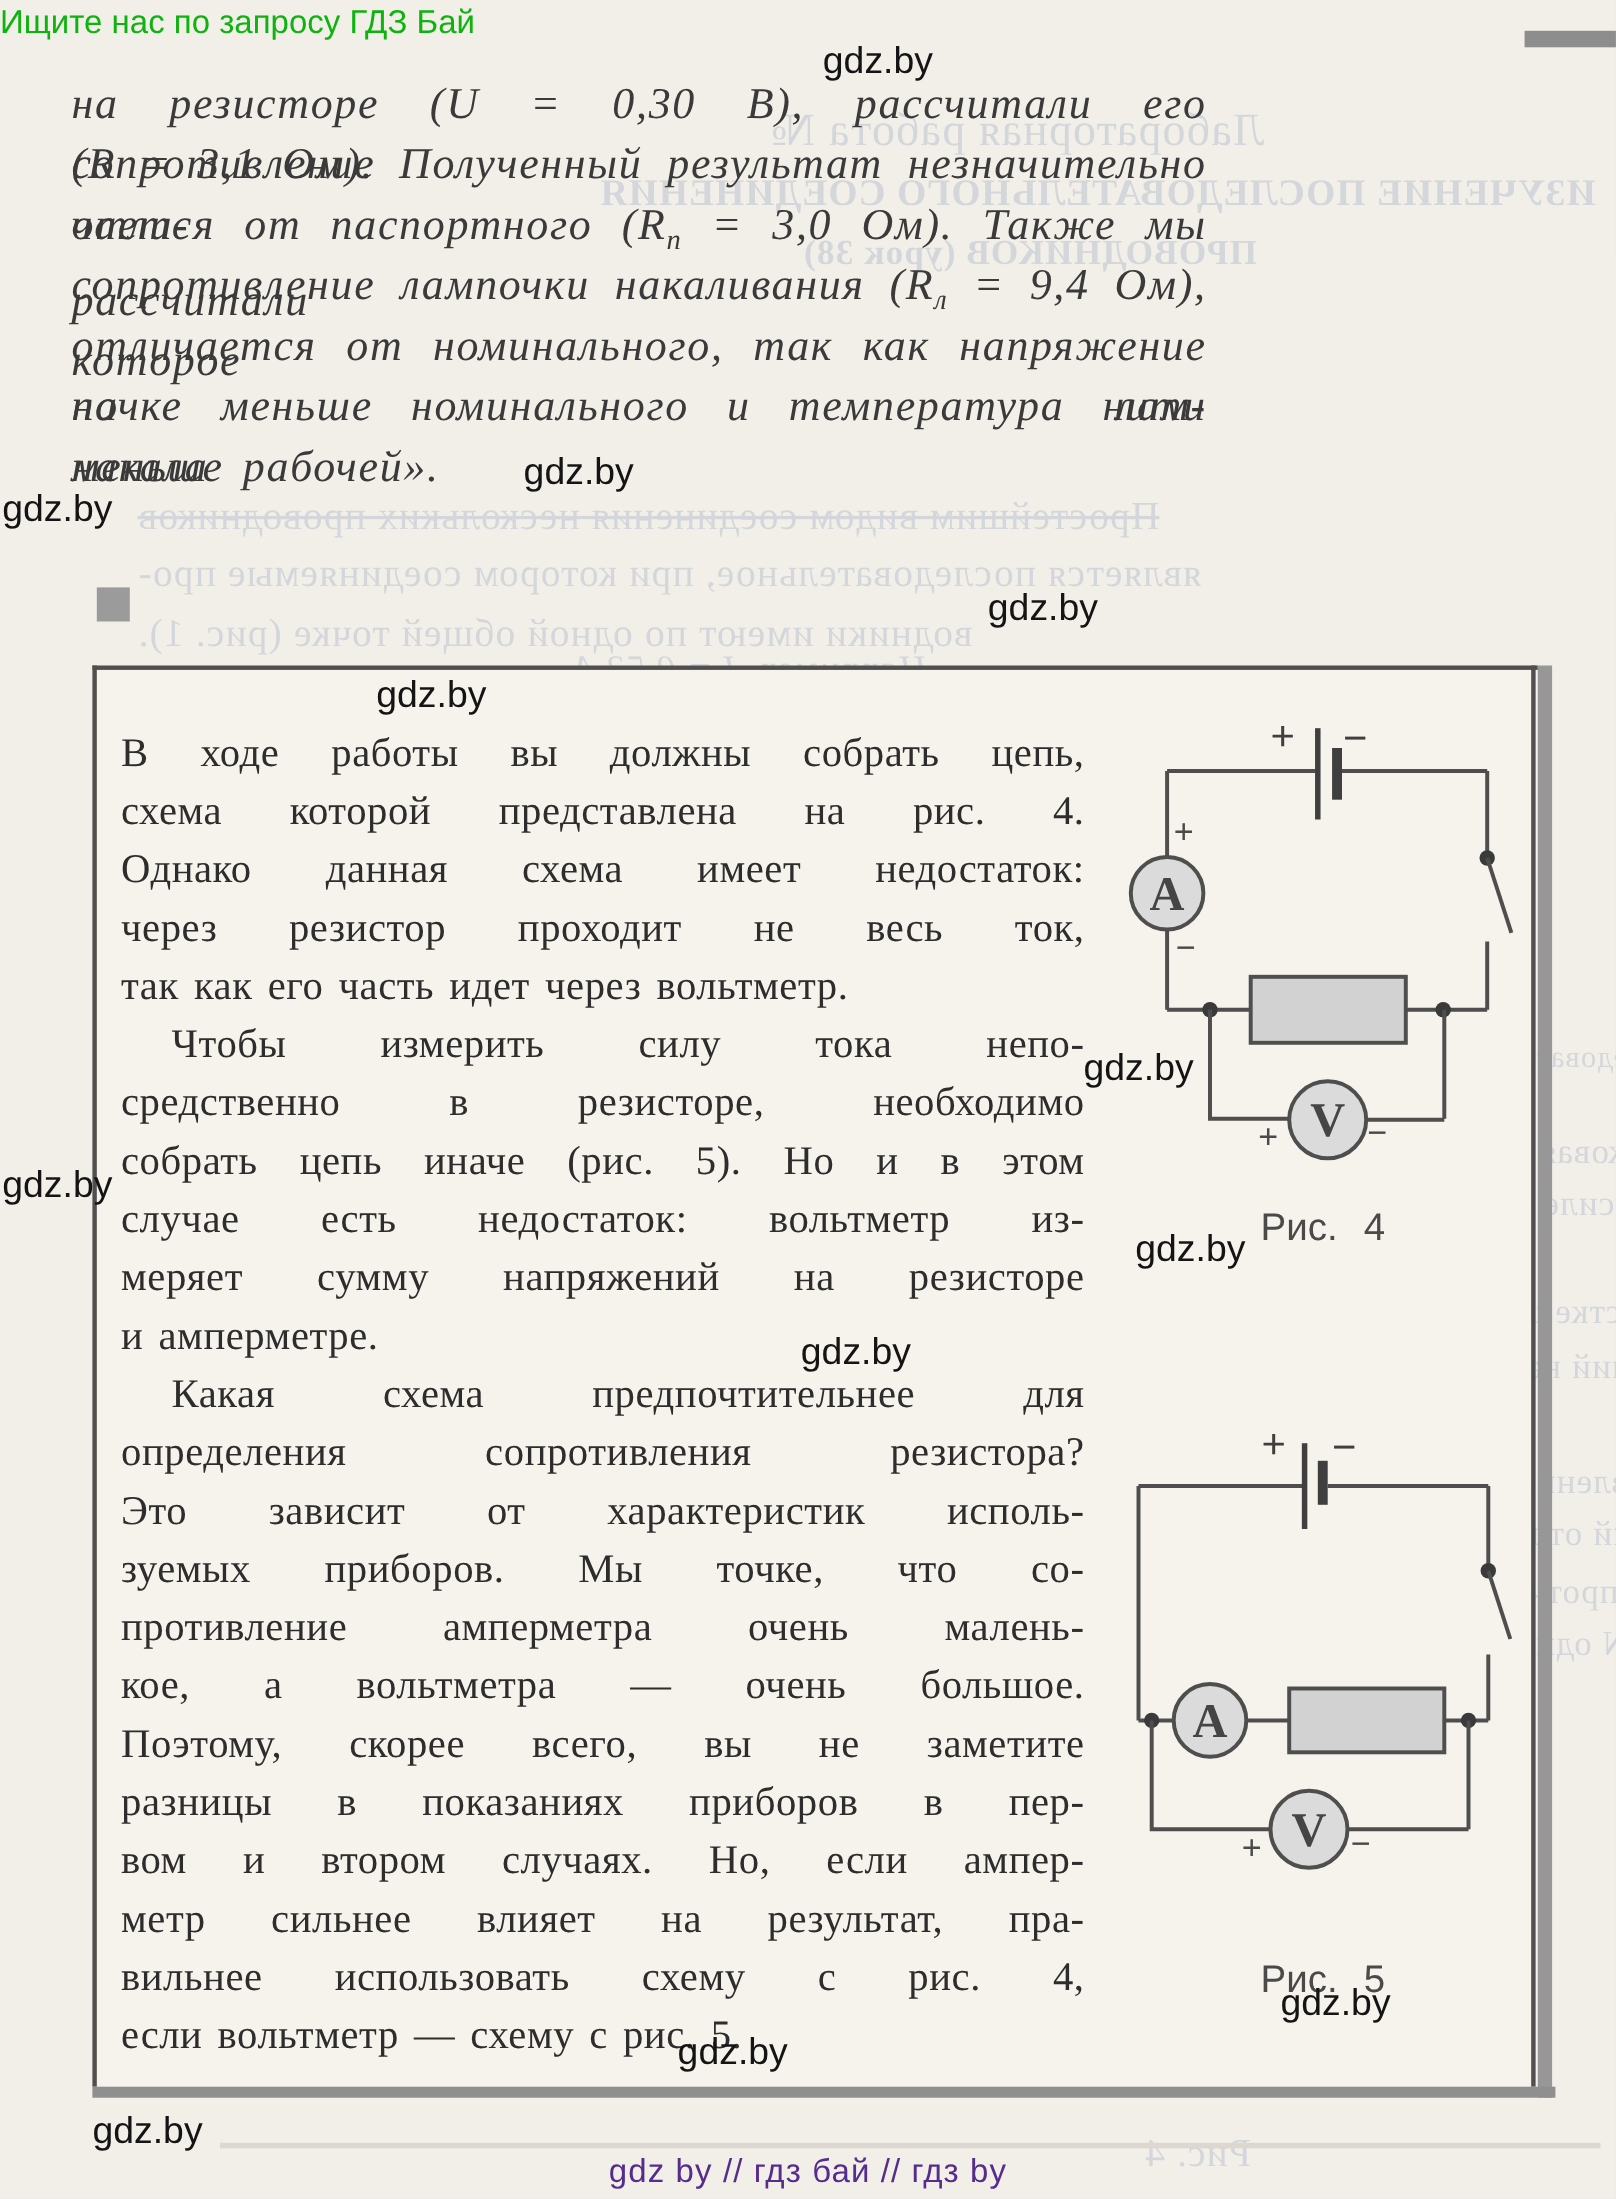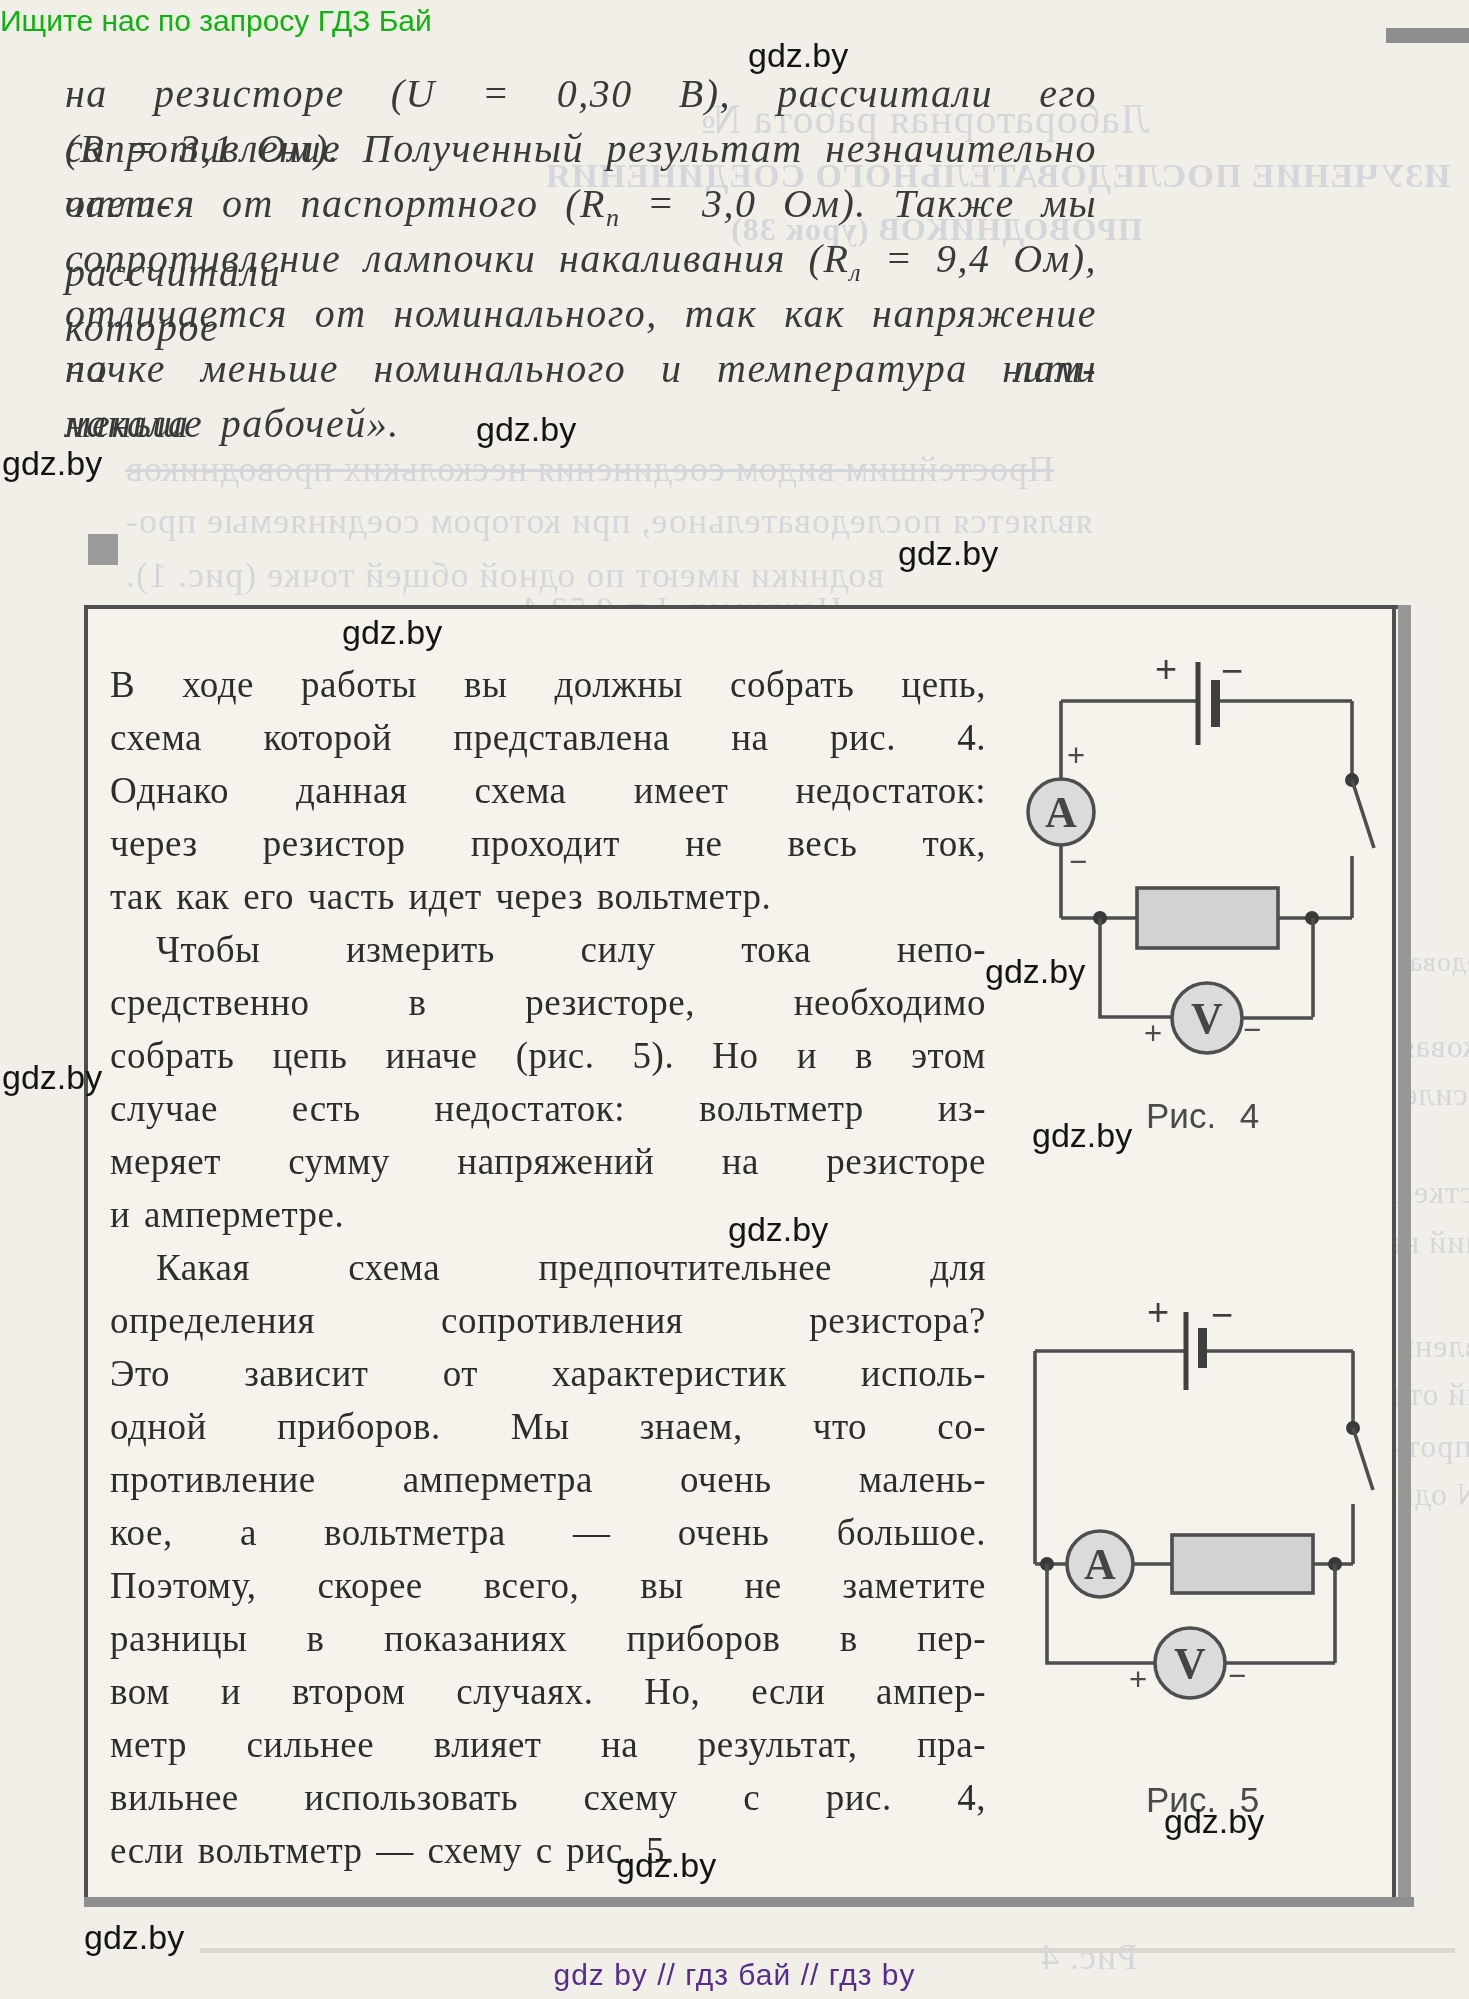--- a/index.html
+++ b/index.html
@@ -121,21 +121,21 @@
       <div class="bline last">так как его часть идет через вольтметр.</div>
       <div class="bline ind">Чтобы измерить силу тока непо-</div>
       <div class="bline">средственно в резисторе, необходимо</div>
       <div class="bline">собрать цепь иначе (рис. 5). Но и в этом</div>
       <div class="bline">случае есть недостаток: вольтметр из-</div>
       <div class="bline">меряет сумму напряжений на резисторе</div>
       <div class="bline last">и амперметре.</div>
       <div class="bline ind">Какая схема предпочтительнее для</div>
       <div class="bline">определения сопротивления резистора?</div>
       <div class="bline">Это зависит от характеристик исполь-</div>
-      <div class="bline">одной приборов. Мы знаем, что со-</div>
+      <div class="bline">зуемых приборов. Мы точке, что со-</div>
       <div class="bline">противление амперметра очень малень-</div>
       <div class="bline">кое, а вольтметра — очень большое.</div>
       <div class="bline">Поэтому, скорее всего, вы не заметите</div>
       <div class="bline">разницы в показаниях приборов в пер-</div>
       <div class="bline">вом и втором случаях. Но, если ампер-</div>
       <div class="bline">метр сильнее влияет на результат, пра-</div>
       <div class="bline">вильнее использовать схему с рис. 4,</div>
       <div class="bline last">если вольтметр — схему с рис. 5.</div>
     </div>
 

